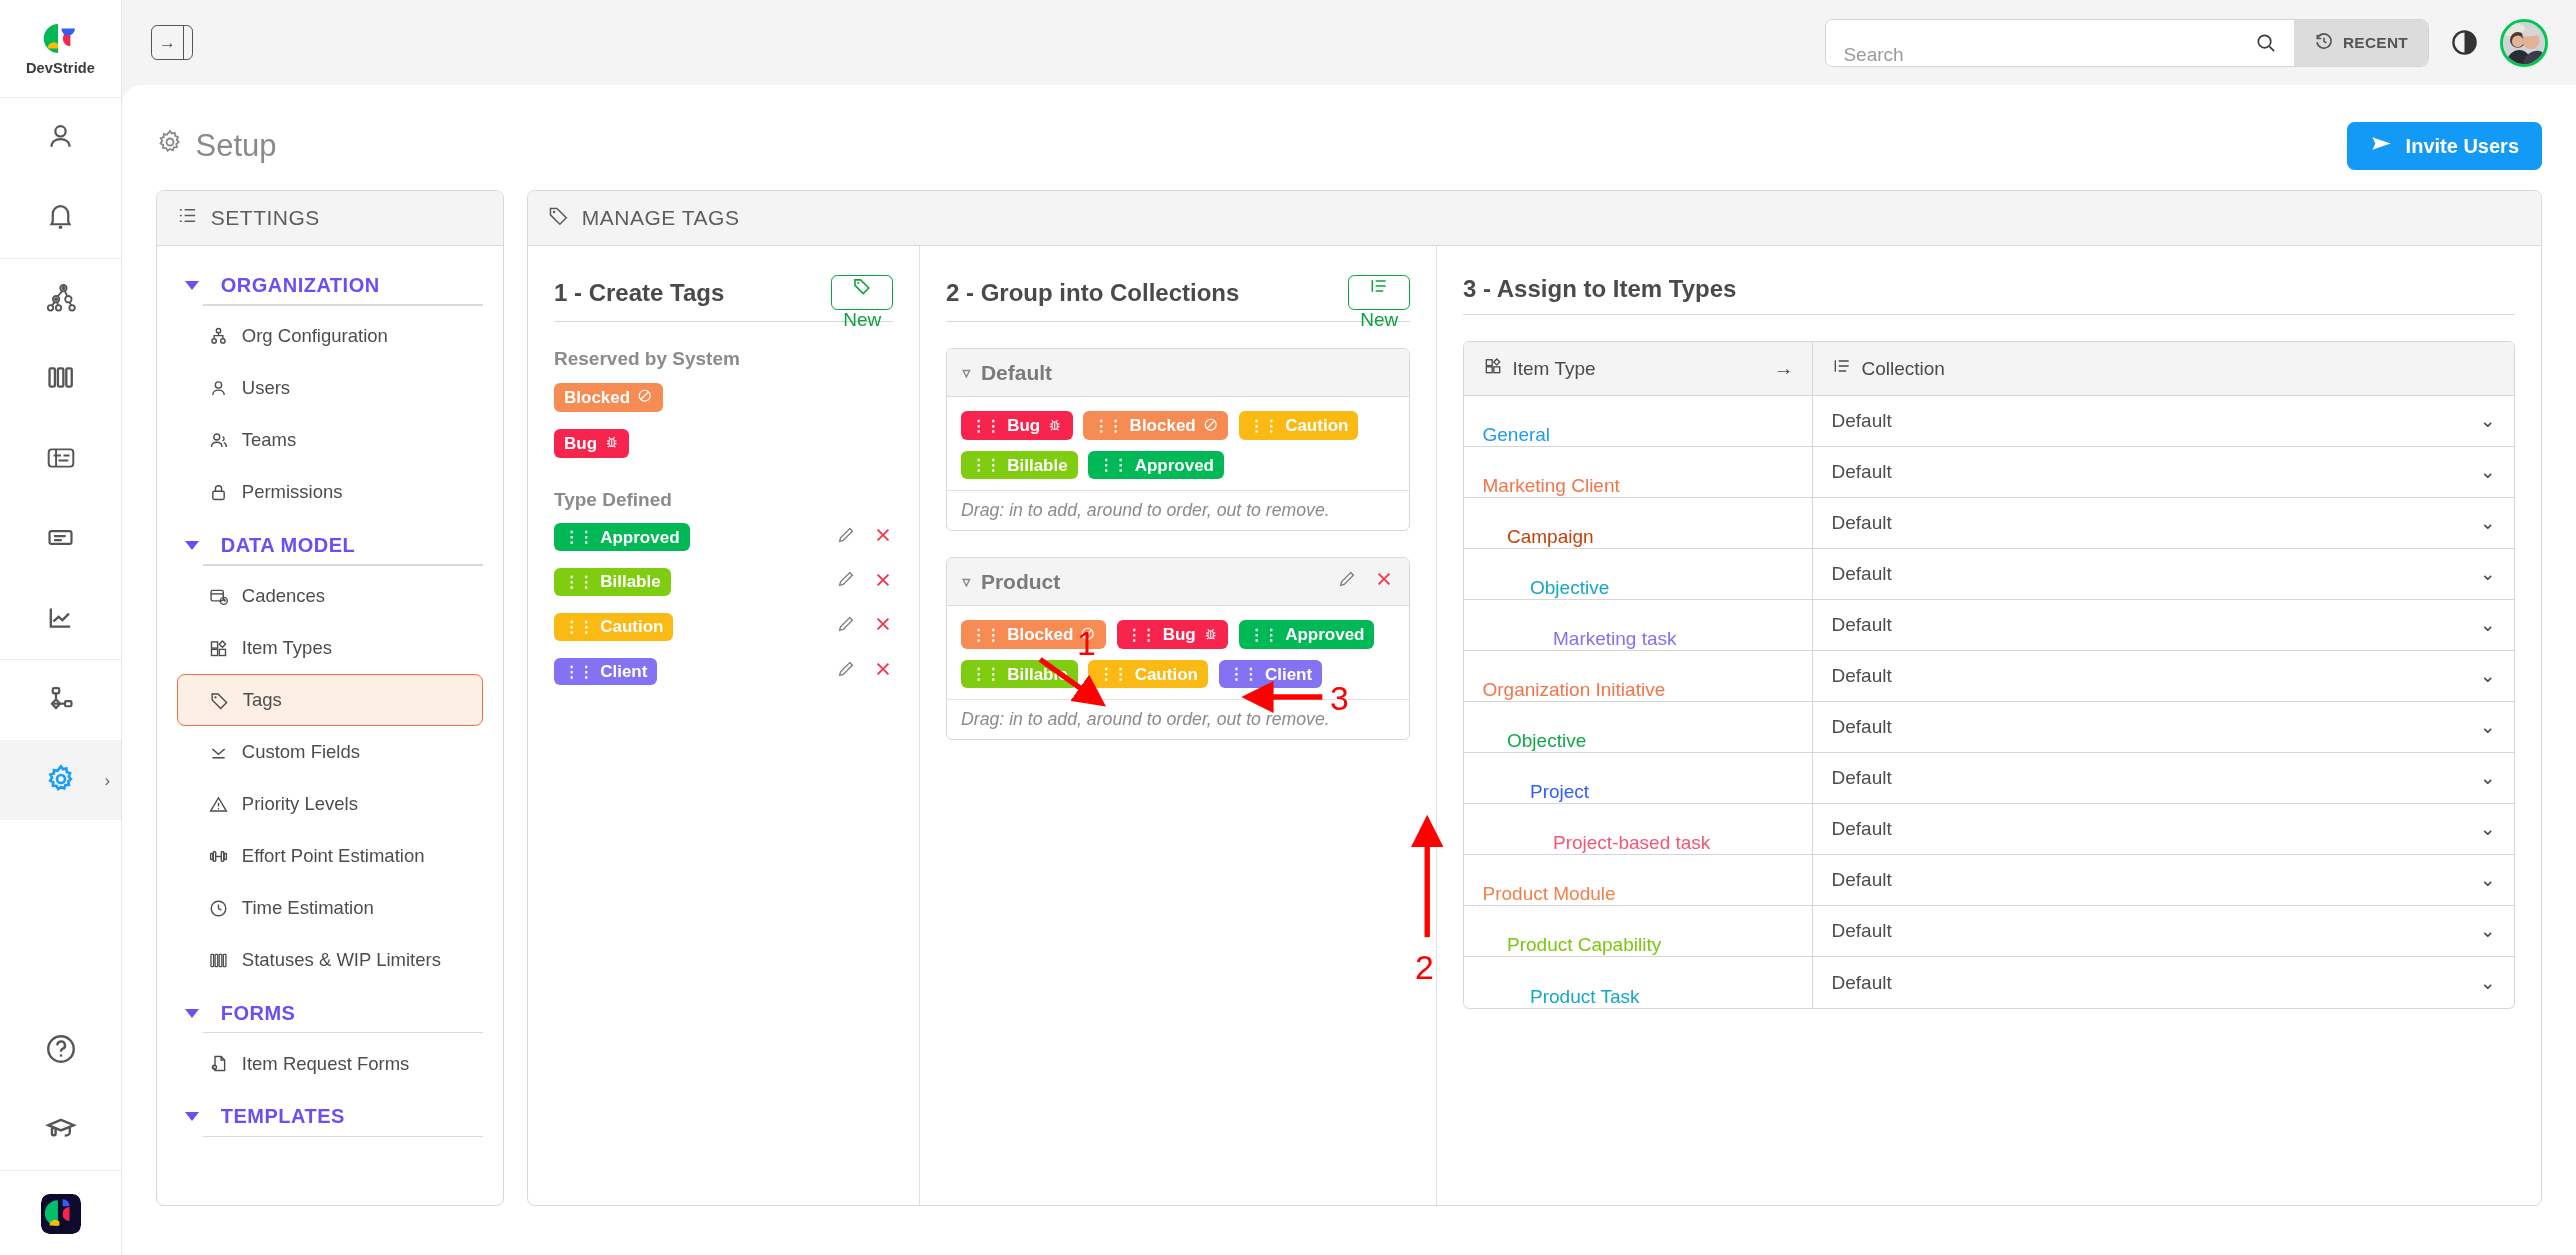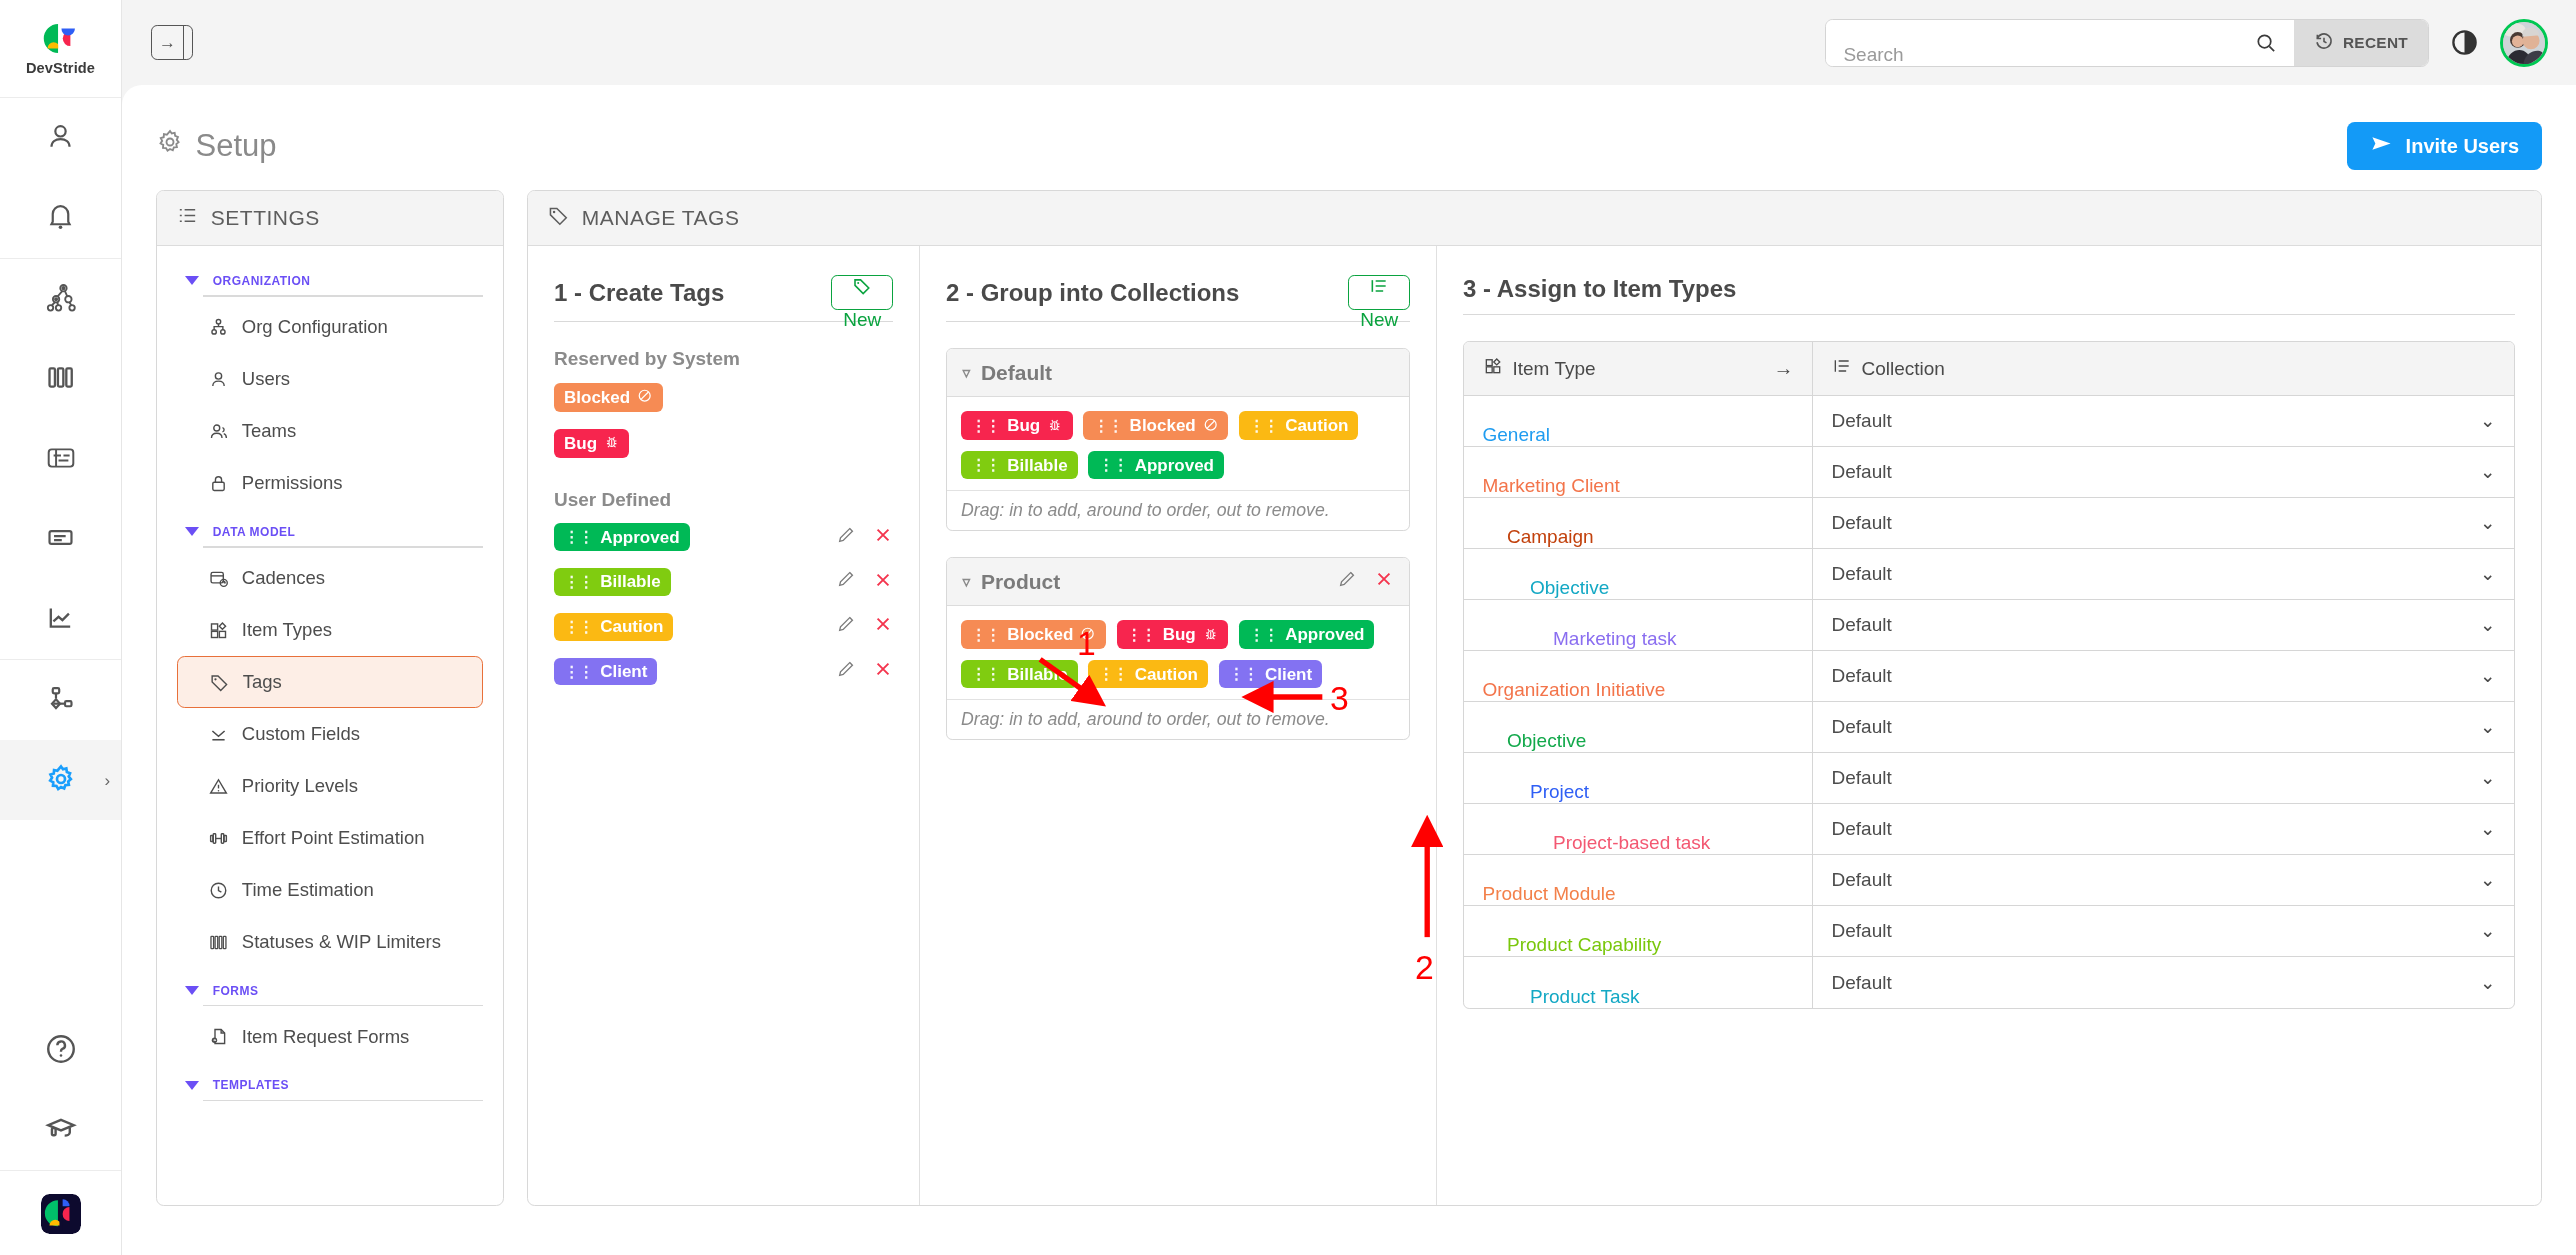--- a/index.html
+++ b/index.html
@@ -115,22 +115,22 @@
     height: 1016px;
   }
   .card-head {
     background: #f4f4f4; border-bottom: 1.2px solid #dcdcdc;
     height: 55px; display: flex; align-items: center; gap: 12.3px; padding: 0 18.5px;
     font-size: 21px; color: #5d5d5d; letter-spacing: 0.5px;
   }
   .settings-body { padding: 17px 20px 0 20px; }
   .sgroup { margin-bottom: 4.6px; }
   .sgroup-head {
-    display: flex; align-items: center; gap: 14px;
-    color: #6b4ff5; font-size: 12px; font-weight: 700; letter-spacing: 0.5px;
+    display: flex; align-items: center; gap: 22px;
+    color: #6b4ff5; font-size: 20px; font-weight: 700; letter-spacing: 0.5px;
     padding: 10.8px 0 7.7px 7.7px;
   }
   .caret { width: 0; height: 0; border-left: 7px solid transparent; border-right: 7px solid transparent; border-top: 9.2px solid #6b4ff5; }
   .sgroup-rule { height: 1.2px; background: #dadada; margin: 0 0 4.6px 26px; }
   .sitem {
     display: flex; align-items: center; gap: 12.3px;
     height: 52px; padding-left: 31px; border-radius: 7.7px;
     color: #4d4d4d; font-size: 18.5px;
   }
   .sitem.active { background: #fdeee6; border: 1.5px solid #e8703a; }
@@ -676,21 +676,21 @@
                     <svg width="15.4" height="15.4" viewBox="0 0 24 24" fill="none" stroke="#fff" stroke-width="1.7">
                       <ellipse cx="12" cy="13.5" rx="4.2" ry="6"></ellipse>
                         <path d="M12 8.5v10"></path>
                       <path d="M9.3 7.2 7.6 5M14.7 7.2 16.4 5"></path>
                       <path d="M7.8 11H4.6M16.2 11h3.2M7.8 15H4.6M16.2 15h3.2M8.4 18.5 6 20.6M15.6 18.5 18 20.6"></path>
                     </svg>
                   </span>
                 </span>
               </div>
 
-              <div class="sub-label" style="margin-top:31px">User Defined</div>
+              <div class="sub-label" style="margin-top:31px">Type Defined</div>
 
               <div class="tag-row">
                 <span class="tag" style="background:#00b956">
                   <span class="grip">⋮⋮</span>
                   <span>Approved</span>
                 </span>
                 <span class="tag-actions">
                   <span class="pencil">
                     <svg width="20" height="20" viewBox="0 0 24 24" fill="none" stroke="#7c7c7c" stroke-width="1.6">
                         <path d="M16.5 4.3 19.7 7.5 8.6 18.6 4.4 19.6 5.4 15.4z"></path>

